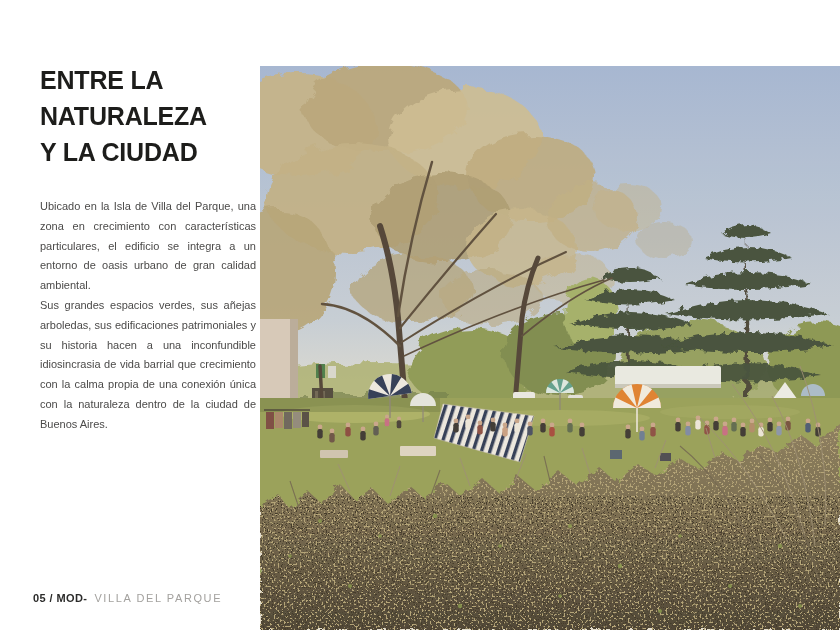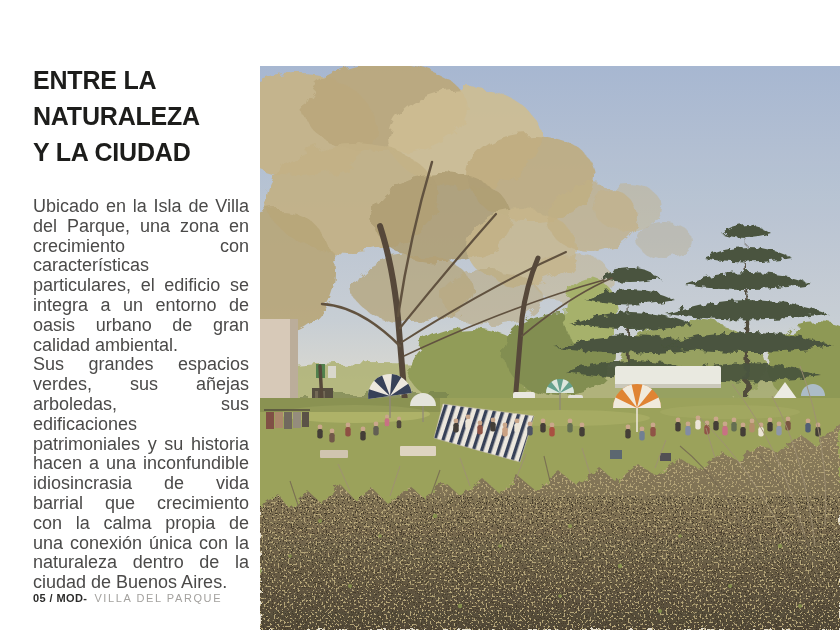--- a/index.html
+++ b/index.html
@@ -1,26 +1,26 @@
 <!DOCTYPE html>
 <html><head>
 <meta charset="utf-8">
 <style>
   html,body{margin:0;padding:0;}
   body{
     width:840px;height:630px;position:relative;background:#ffffff;
     font-family:"Liberation Sans", sans-serif;overflow:hidden;
   }
-  .left-col{position:absolute;left:33px;top:62px;width:216px;}
+  .left-col{position:absolute;left:40px;top:62px;width:216px;}
   .heading{
     margin:0;color:#1d1d1b;font-weight:800;font-size:25px;line-height:36px;
     letter-spacing:-0.2px;white-space:pre-line;
     font-family:"Liberation Sans", sans-serif;
   }
-  .body-text{margin-top:27px;color:#4b4a49;font-size:18px;line-height:19.8px;
+  .body-text{margin-top:27px;color:#4b4a49;font-size:11px;line-height:19.8px;
     text-align:justify;}
   .body-text p{margin:0;}
   .footer{position:absolute;left:33px;top:592px;font-size:11px;white-space:nowrap;}
   .footer .page-label{color:#2b2b2a;font-weight:bold;letter-spacing:0.4px;}
   .footer .section-label{color:#a3a19e;letter-spacing:1.6px;margin-left:4px;}
   .photo{position:absolute;left:260px;top:66px;width:580px;height:564px;}
   .photo svg{display:block;width:100%;height:100%;}
 </style>
 </head>
 <body>

